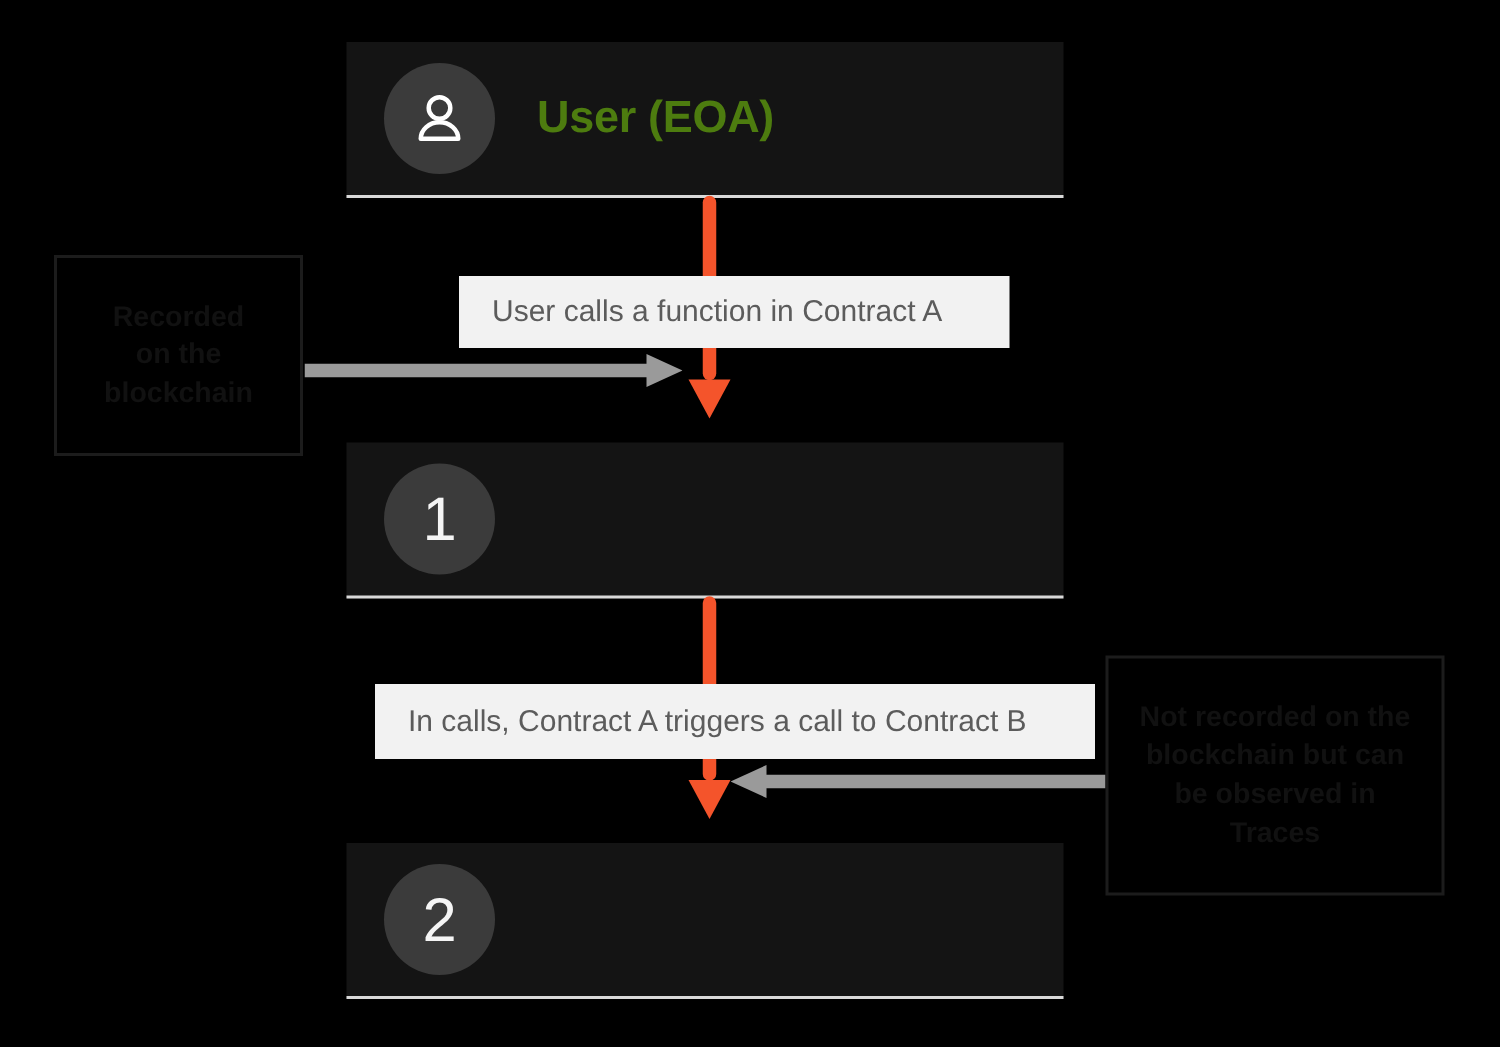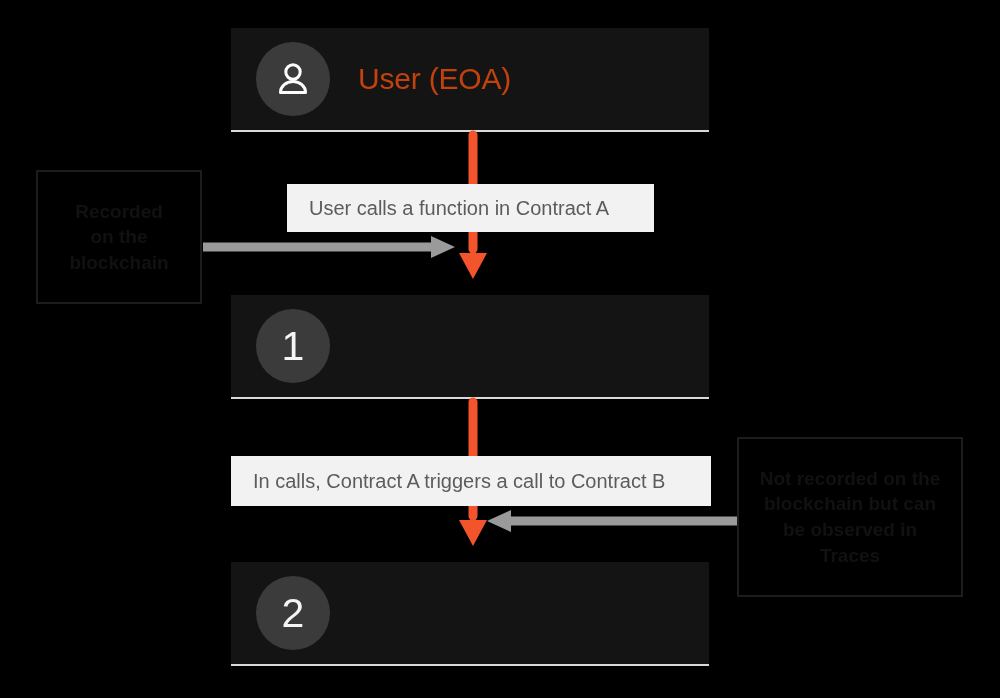--- a/index.html
+++ b/index.html
@@ -47,23 +47,23 @@
     display: flex;
     align-items: center;
     justify-content: center;
     color: #f5f5f5;
     font-size: 41px;
     font-weight: 400;
     line-height: 1;
   }
   .node-label {
     margin-left: 28px;
-    color: #c2410c;
+    color: #4d7c0f;
     font-size: 30px;
-    font-weight: 400;
+    font-weight: 700;
     letter-spacing: -0.2px;
     white-space: nowrap;
   }
 
   .person-icon { display: block; }
 
   
   .flow-arrow {
     position: absolute;
     left: 455px;
@@ -76,20 +76,21 @@
   
   .caption {
     position: absolute;
     background: #f2f2f2;
     color: #5c5c5c;
     font-size: 20px;
     display: flex;
     align-items: center;
     box-sizing: border-box;
     white-space: nowrap;
+    margin-left: 19px;
   }
   .caption.cap1 {
     left: 287px; top: 184px; width: 367px; height: 48px;
     padding-left: 22px;
   }
   .caption.cap2 {
     left: 231px; top: 456px; width: 480px; height: 50px;
     padding-left: 22px;
   }
 

